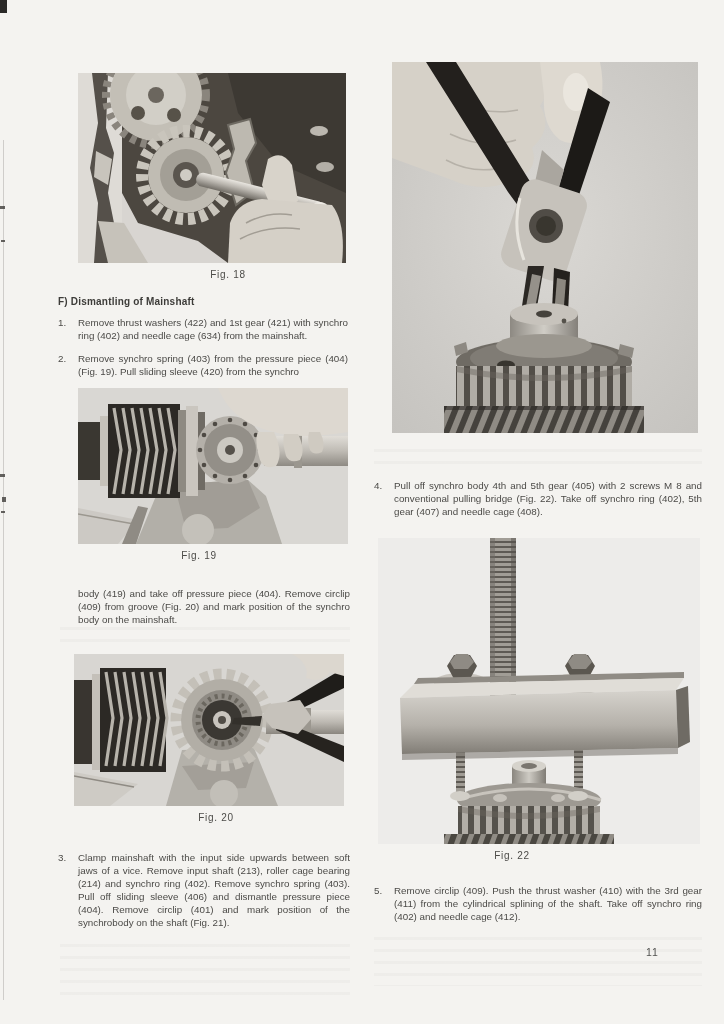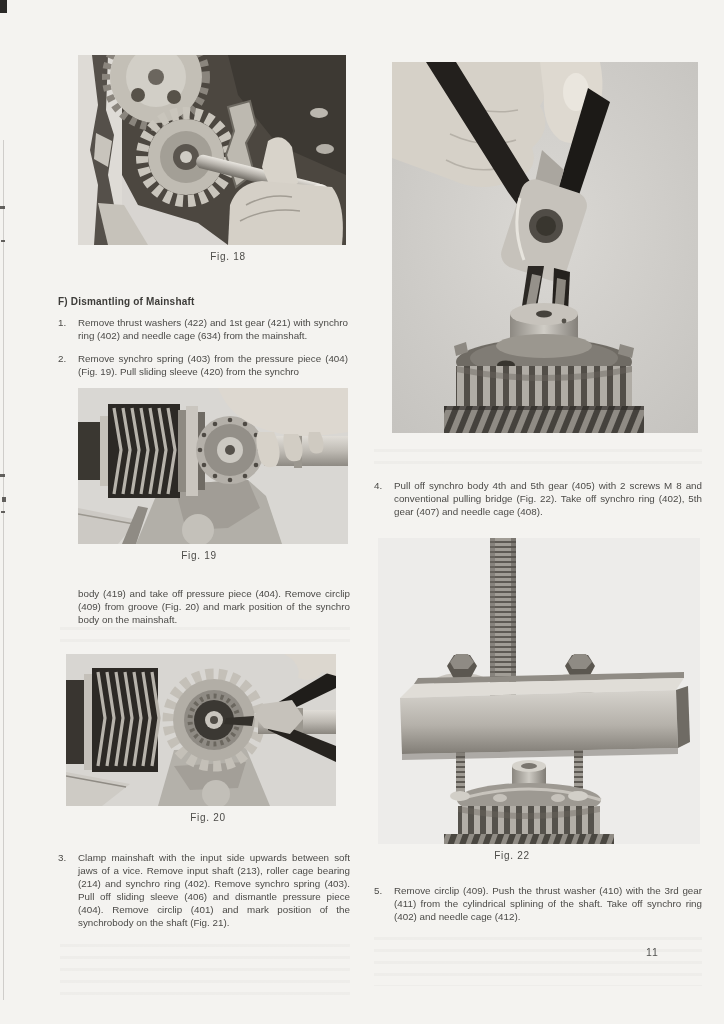--- a/index.html
+++ b/index.html
@@ -38,21 +38,21 @@
   <div class="mark" style="left:1px;top:240px;width:4px;height:2px"></div>
   <div class="mark" style="left:0;top:474px;width:5px;height:3px"></div>
   <div class="mark" style="left:2px;top:497px;width:4px;height:5px"></div>
   <div class="mark" style="left:1px;top:511px;width:4px;height:2px"></div>
 
   <div class="ghost" style="left:60px;top:618px;width:290px;height:30px"></div>
   <div class="ghost" style="left:374px;top:440px;width:328px;height:30px"></div>
   <div class="ghost" style="left:60px;top:935px;width:290px;height:66px"></div>
   <div class="ghost" style="left:374px;top:928px;width:328px;height:58px"></div>
 
-  <figure class="figure" style="left:78px;top:55px;width:300px">
+  <figure class="figure" style="left:78px;top:73px;width:300px">
     <svg class="photo" width="268" height="190" viewBox="0 0 268 190">
       <defs>
         <linearGradient id="g18rod" x1="0" y1="0" x2="0" y2="1">
           <stop offset="0" stop-color="#e9e6e0"></stop>
             <stop offset=".45" stop-color="#b9b5ae"></stop>
             <stop offset="1" stop-color="#716d66"></stop>
         </linearGradient>
       </defs>
       <rect width="268" height="190" fill="#d8d5d1"></rect>
       <rect width="44" height="190" fill="#dedbd6"></rect>
@@ -218,21 +218,21 @@
       <path d="M140 0 L270 0 L270 44 Q220 52 196 44 Q168 38 152 20 Q144 10 140 0 Z" fill="#ddd8d0"></path>
       <path d="M196 44 q10 22 2 34 q-12 4 -16 -6 q-6 -20 -2 -28 Z" fill="#d7d2c9"></path>
       <path d="M220 46 q8 16 2 26 q-10 4 -14 -4 q-4 -14 -2 -22 Z" fill="#d2cdc4"></path>
       <path d="M242 44 q6 12 2 20 q-8 4 -12 -2 q-3 -10 -1 -18 Z" fill="#cfcac1"></path>
     </svg>
     <figcaption class="caption cap-shift-13">Fig. 19</figcaption>
   </figure>
 
   <p class="cont" style="left:78px;top:587px;width:272px">body (419) and take off pressure piece (404). Remove cir­clip (409) from groove (Fig. 20) and mark position of the synchro body on the mainshaft.</p>
 
-  <figure class="figure" style="left:66px;top:654px;width:310px">
+  <figure class="figure" style="left:74px;top:654px;width:310px">
     <svg class="photo" width="270" height="152" viewBox="0 0 270 152">
       <defs>
         <linearGradient id="g20shaft" x1="0" y1="0" x2="0" y2="1">
           <stop offset="0" stop-color="#e0ddd7"></stop>
             <stop offset=".5" stop-color="#bdb9b2"></stop>
             <stop offset="1" stop-color="#8a867f"></stop>
         </linearGradient>
       </defs>
       <rect width="270" height="152" fill="#d8d6d2"></rect>
       <path d="M0 118 L64 130 L36 152 L0 152 Z" fill="#cecbc5"></path>

